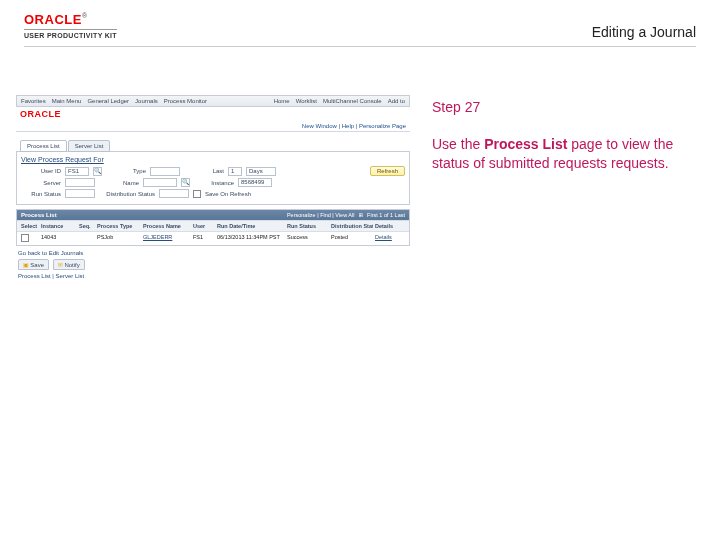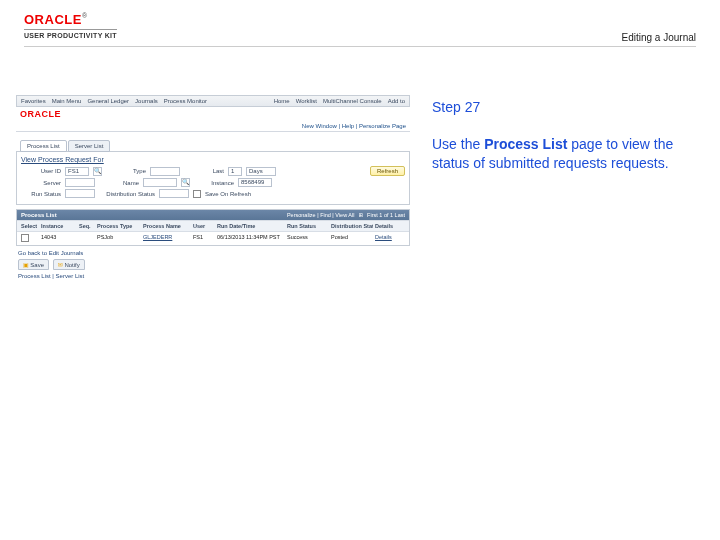--- a/index.html
+++ b/index.html
@@ -24,22 +24,22 @@
     font-size: 13px;
     letter-spacing: 0.5px;
     color: #e00;
   }
   .brand-tm { font-size: 7px; color: #555; vertical-align: top; }
   .brand-sub {
     font-size: 7px; font-weight: bold; color: #333; letter-spacing: 0.3px;
     border-top: 1px solid #999; padding-top: 2px; margin-top: 2px;
   }
   .page-title {
-    position: absolute; right: 0; top: 20px;
-    font-size: 10px;
+    position: absolute; right: 0; top: 12px;
+    font-size: 14px;
   }
   .divider {
     position: absolute; left: 24px; right: 24px; top: 46px;
     border-top: 1px solid #ccc;
   }
 
   .main {
     position: absolute;
     top: 95px; left: 16px;
     width: 394px;
@@ -143,21 +143,21 @@
   .below .mini-tab {
     display:inline-block; border:1px solid #b9c2cf; background:#edf1f6;
     padding:1px 4px; margin-right:2px; border-radius:2px 2px 0 0;
   }
   .below .mini-tab .dot { color:#e7a100; }
   .save-link { color:#2a4c7d; }
 
   .side {
     position: absolute;
     top: 98px; left: 432px; width: 264px;
-    font-size: 14px; color:#1d4ed8;
+    font-size: 14px; color:#be185d;
     line-height: 1.35;
   }
   .side .step { margin-bottom: 18px; }
 </style>
 </head>
 <body>
 
 <div class="header">
   <div class="brand">
     <span class="brand-oracle">ORACLE</span><span class="brand-tm">®</span>

